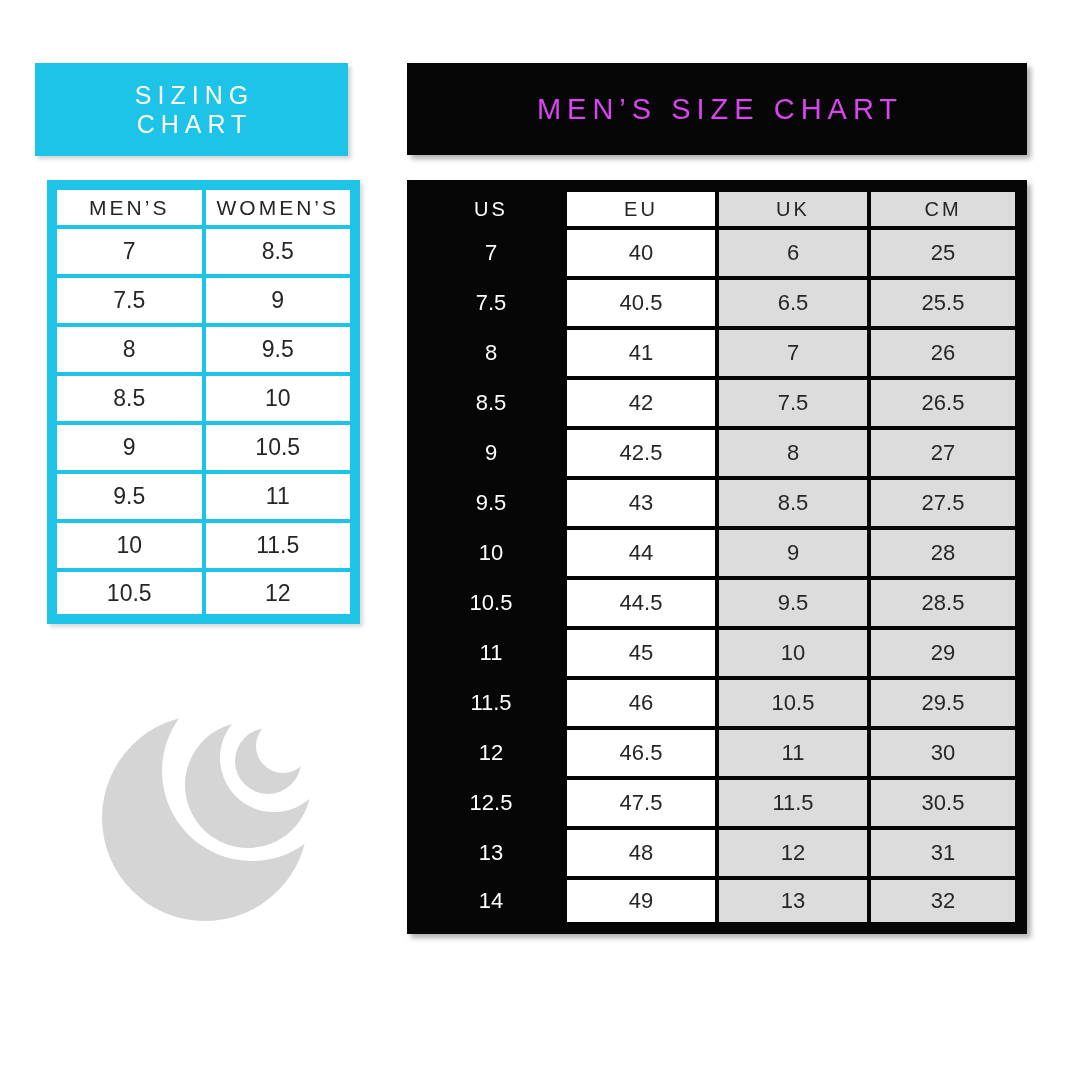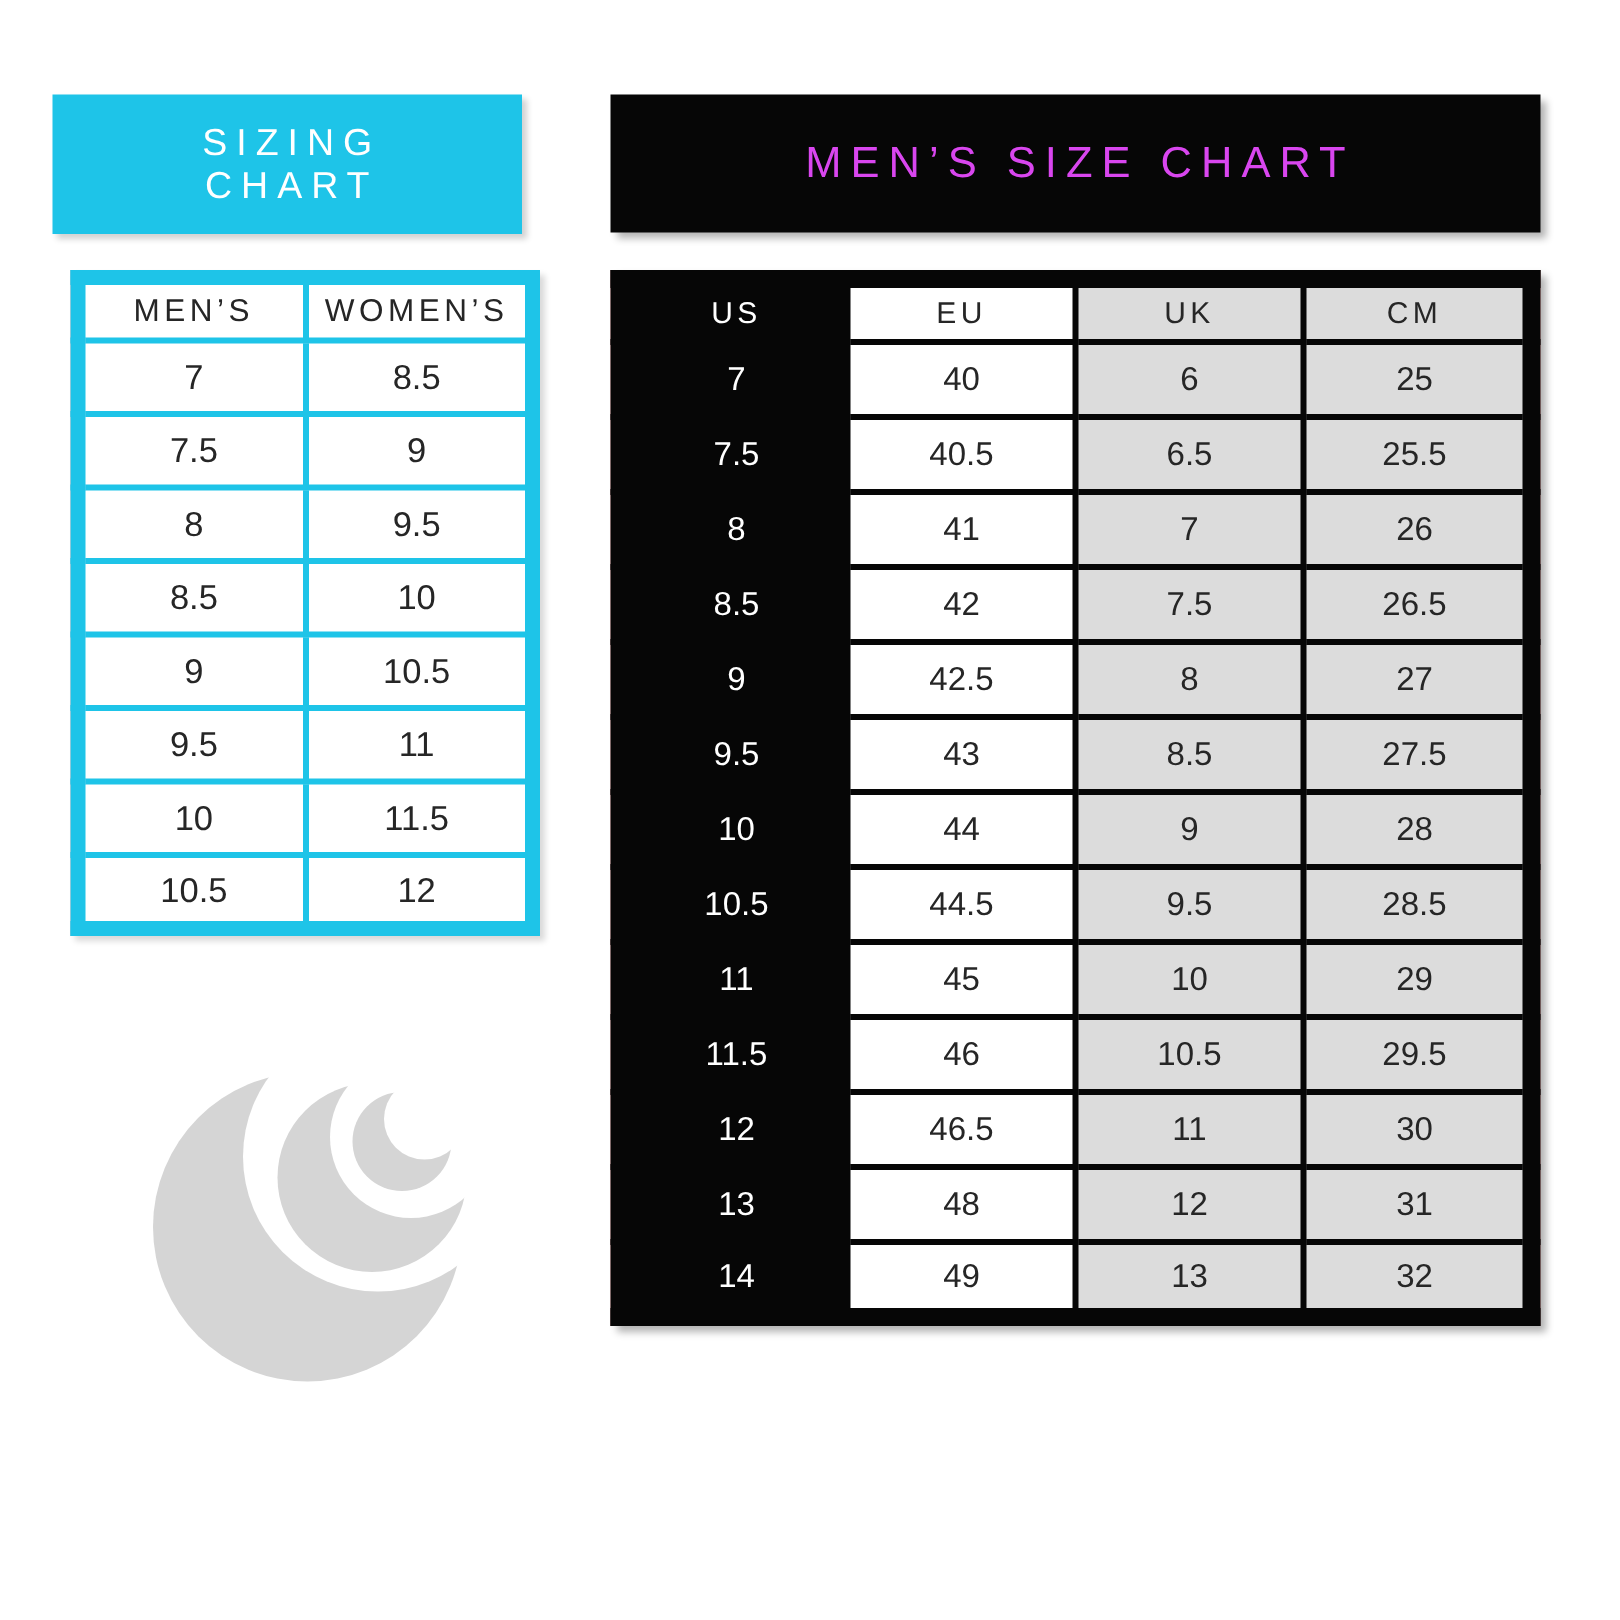--- a/index.html
+++ b/index.html
@@ -22,21 +22,21 @@
   
   .cyan-header{
     position:absolute;left:35px;top:63px;width:313px;height:93px;
     background:var(--cyan);color:#fff;
     display:flex;flex-direction:column;align-items:center;justify-content:center;
     font-size:25px;line-height:29px;letter-spacing:6px;text-indent:6px;
     box-shadow:3px 3px 4px rgba(0,0,0,0.18);
   }
   table.sizing{
     border-collapse:collapse;table-layout:fixed;
-    position:absolute;background:#fca5a5;
+    position:absolute;background:#ec4899;
   }
   .left-table{
     left:47px;top:180px;width:313px;
     border:10px solid var(--cyan);
     box-shadow:3px 3px 4px rgba(0,0,0,0.15);
   }
   .left-table th,.left-table td{
     border:4px solid var(--cyan);text-align:center;vertical-align:middle;
     background:#fff;
   }
@@ -215,20 +215,26 @@
         <td>10.5</td>
         <td>29.5</td>
       </tr>
       <tr>
         <td>12</td>
         <td>46.5</td>
         <td>11</td>
         <td>30</td>
       </tr>
       <tr>
+        <td>12.5</td>
+        <td>47.5</td>
+        <td>11.5</td>
+        <td>30.5</td>
+      </tr>
+      <tr>
         <td>13</td>
         <td>48</td>
         <td>12</td>
         <td>31</td>
       </tr>
       <tr>
         <td>14</td>
         <td>49</td>
         <td>13</td>
         <td>32</td>

